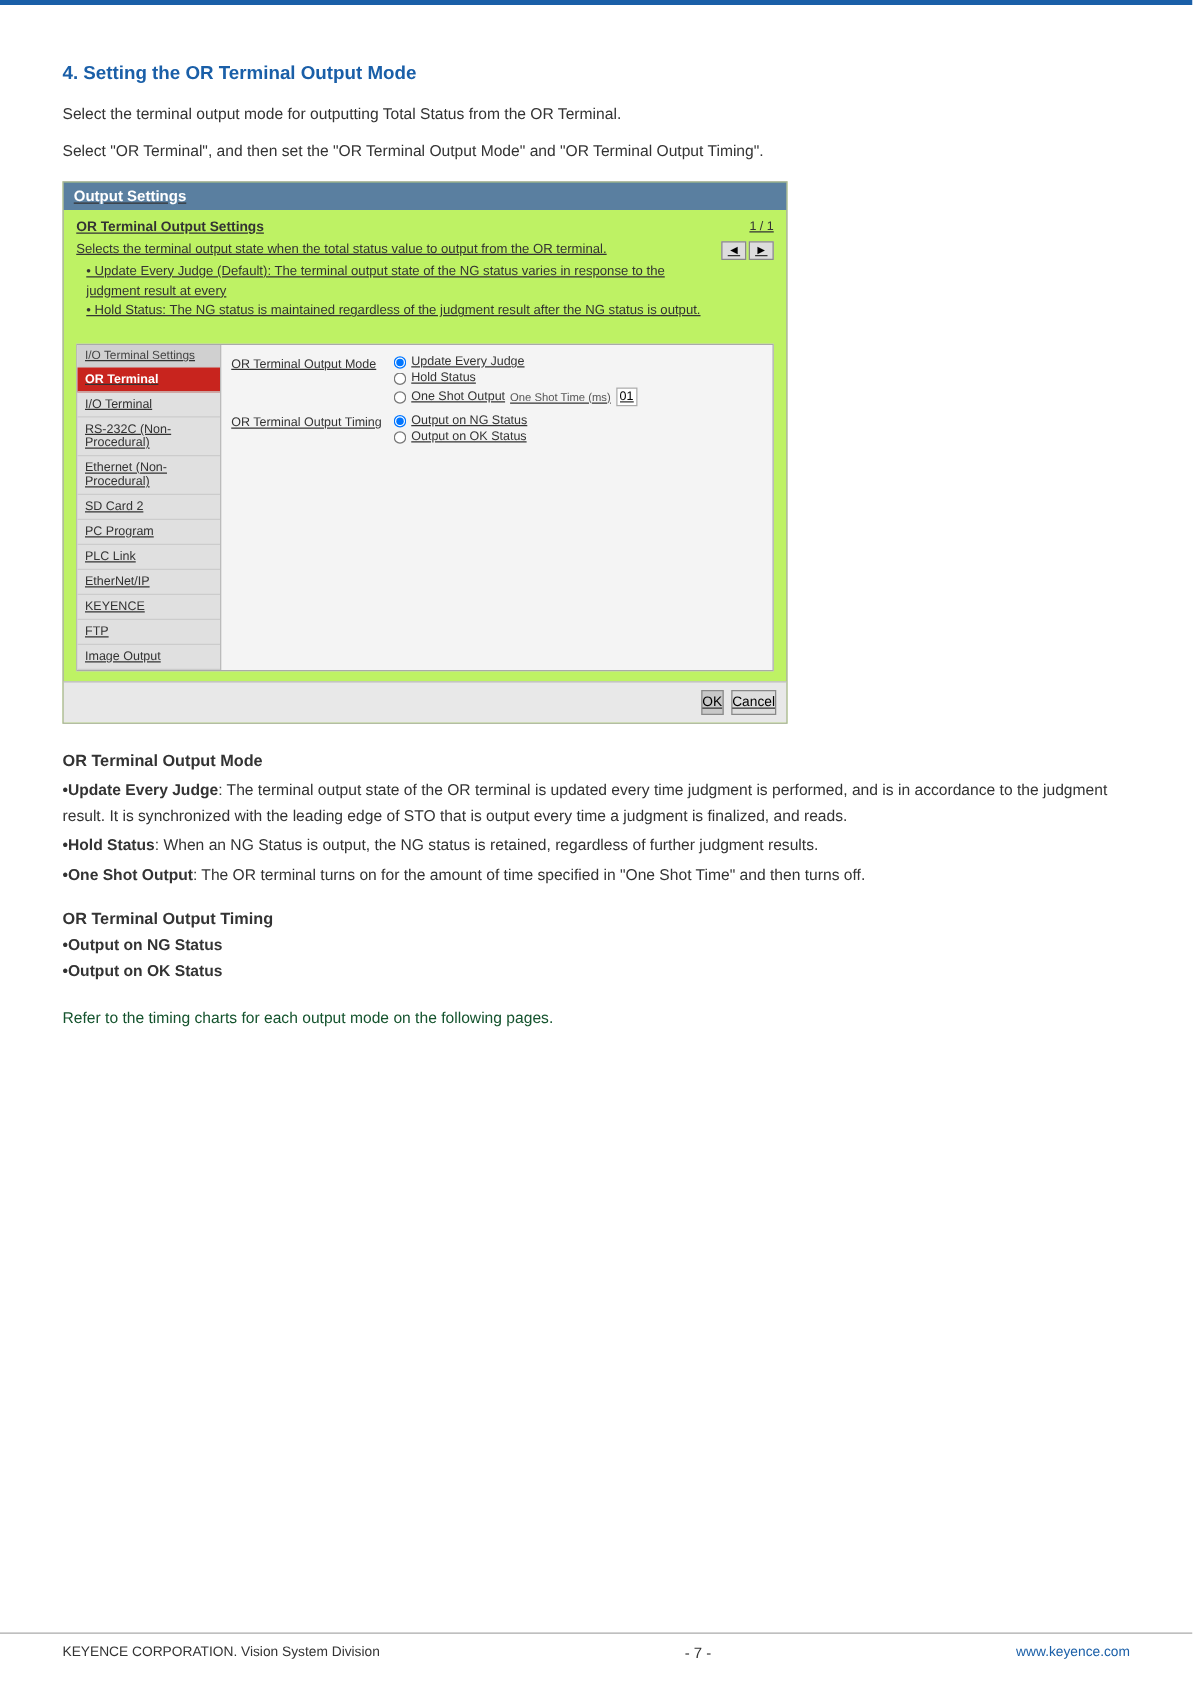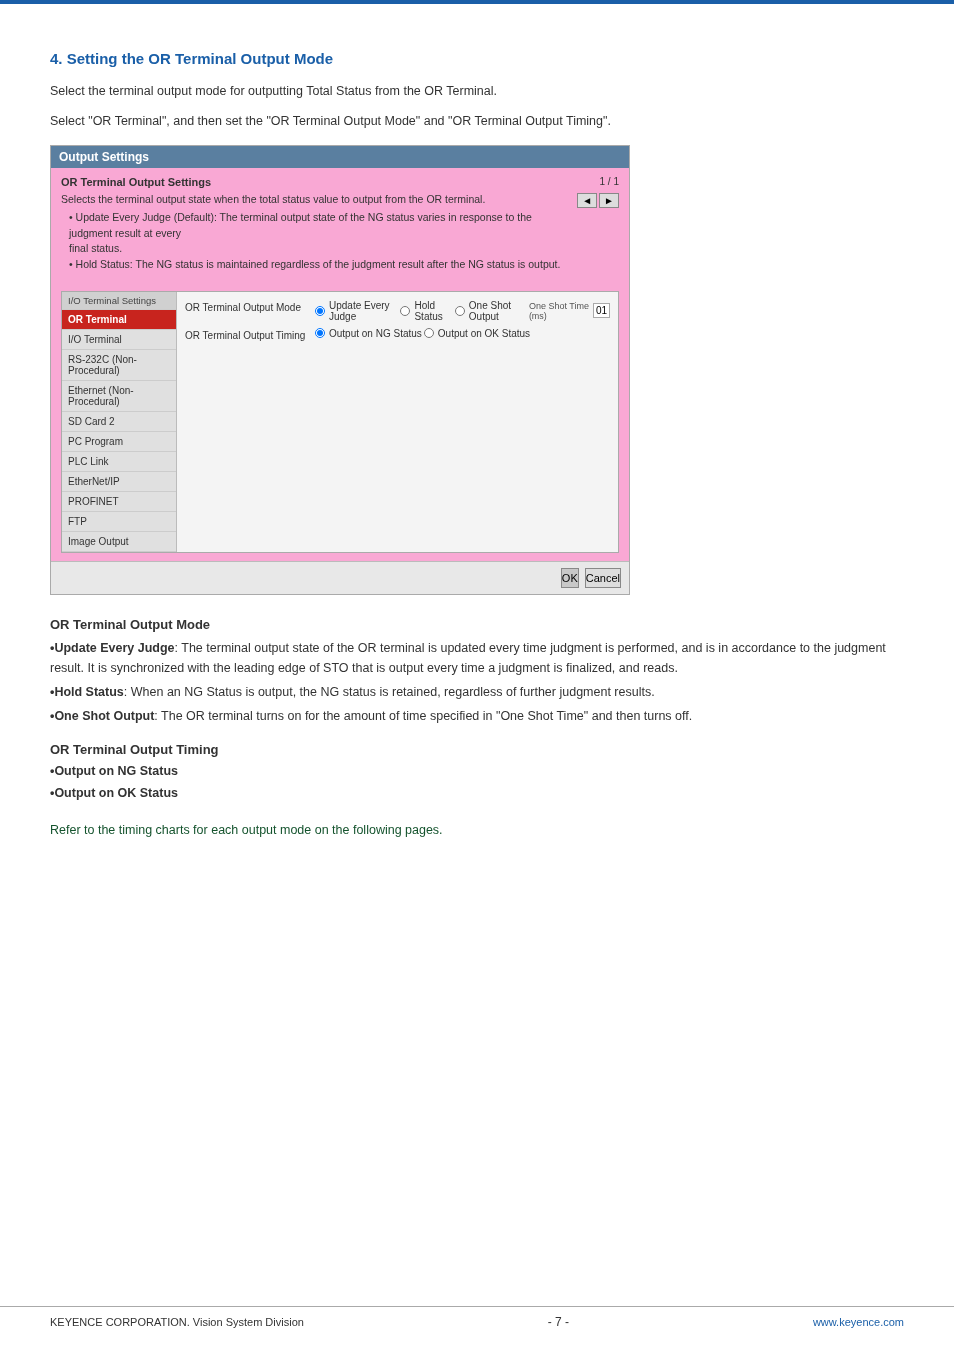--- a/index.html
+++ b/index.html
@@ -36,24 +36,25 @@
     .intro-text2 {
       font-size: 12.5px;
       color: #333;
       margin-bottom: 14px;
       line-height: 1.6;
     }
 
     
     .dialog-box {
       border: 1px solid #aaa;
-      background: #f9a8d4;
+      background: #bef264;
       width: 580px;
       margin-bottom: 22px;
       font-size: 11px;
+      text-decoration: underline;
     }
 
     .dialog-title-bar {
       background: #5a7fa0;
       color: #fff;
       padding: 4px 8px;
       font-size: 12px;
       font-weight: bold;
     }
 
@@ -171,20 +172,21 @@
     .setting-label {
       width: 130px;
       font-size: 10px;
       color: #333;
       padding-top: 2px;
       flex-shrink: 0;
     }
 
     .setting-options {
       display: flex;
+      flex-direction: column;
       gap: 2px;
     }
 
     .radio-option {
       display: flex;
       align-items: center;
       gap: 4px;
       font-size: 10px;
     }
 
@@ -335,21 +337,20 @@
     <div class="dialog-box">
       <div class="dialog-title-bar">
         <span>Output Settings</span>
       </div>
       <div class="dialog-body">
         <div class="dialog-header-area">
           <div class="dialog-header-left">
             <div class="dialog-subtitle">OR Terminal Output Settings</div>
             <div class="dialog-desc">Selects the terminal output state when the total status value to output from the OR terminal.</div>
             <div class="dialog-desc-item">• Update Every Judge (Default): The terminal output state of the NG status varies in response to the judgment result at every</div>
-            <div class="dialog-desc-item">final status.</div>
             <div class="dialog-desc-item">• Hold Status: The NG status is maintained regardless of the judgment result after the NG status is output.</div>
           </div>
           <div class="dialog-header-right">
             <div class="page-counter">1 / 1</div>
             <div class="page-nav">
               <button>◄</button>
               <button>►</button>
             </div>
           </div>
         </div>
@@ -359,21 +360,21 @@
           <div class="settings-sidebar">
             <div class="sidebar-item subheader">I/O Terminal Settings</div>
             <div class="sidebar-item active">OR Terminal</div>
             <div class="sidebar-item">I/O Terminal</div>
             <div class="sidebar-item">RS-232C (Non-Procedural)</div>
             <div class="sidebar-item">Ethernet (Non-Procedural)</div>
             <div class="sidebar-item">SD Card 2</div>
             <div class="sidebar-item">PC Program</div>
             <div class="sidebar-item">PLC Link</div>
             <div class="sidebar-item">EtherNet/IP</div>
-            <div class="sidebar-item">PROFINET</div>
+            <div class="sidebar-item">KEYENCE</div>
             <div class="sidebar-item">FTP</div>
             <div class="sidebar-item">Image Output</div>
           </div>
 
           <div class="settings-content">
 
             <div class="setting-row">
               <div class="setting-label">OR Terminal Output Mode</div>
               <div class="setting-options">
                 <label class="radio-option">

